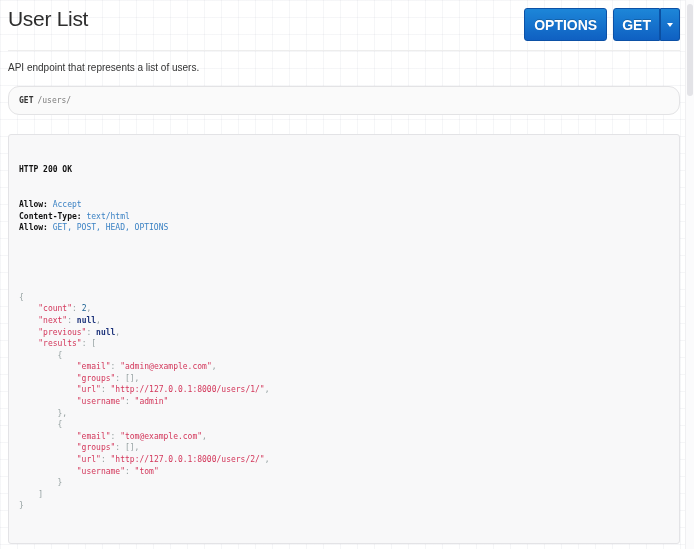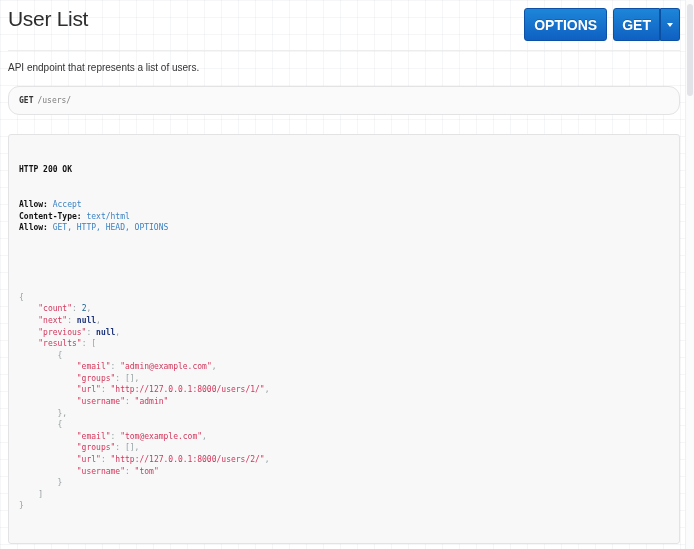--- a/index.html
+++ b/index.html
@@ -111,21 +111,21 @@
   </div>
 
   <div class="description">API endpoint that represents a list of users.</div>
 
   <div class="request-box">
     <span class="method">GET</span><span class="path">/users/</span>
   </div>
 
   <div class="response-box">
     <div class="status-line">HTTP 200 OK</div>
-    <div id="response-headers"><div><span class="hdr-name">Allow: </span><span class="hdr-value">Accept</span></div><div><span class="hdr-name">Content-Type: </span><span class="hdr-value">text/html</span></div><div><span class="hdr-name">Allow: </span><span class="hdr-value">GET, HTTP, HEAD, OPTIONS</span></div></div>
+    <div id="response-headers"><div><span class="hdr-name">Allow: </span><span class="hdr-value">Accept</span></div><div><span class="hdr-name">Content-Type: </span><span class="hdr-value">text/html</span></div><div><span class="hdr-name">Allow: </span><span class="hdr-value">GET, POST, HEAD, OPTIONS</span></div></div>
     <div class="spacer-line"></div>
     <div id="response-json"><div><span class="tok-pun">{</span></div><div><span class="tok-pln">    </span><span class="tok-str">"count"</span><span class="tok-pun">: </span><span class="tok-lit">2</span><span class="tok-pun">,</span></div><div><span class="tok-pln">    </span><span class="tok-str">"next"</span><span class="tok-pun">: </span><span class="tok-kwd">null</span><span class="tok-pun">,</span></div><div><span class="tok-pln">    </span><span class="tok-str">"previous"</span><span class="tok-pun">: </span><span class="tok-kwd">null</span><span class="tok-pun">,</span></div><div><span class="tok-pln">    </span><span class="tok-str">"results"</span><span class="tok-pun">: [</span></div><div><span class="tok-pln">        </span><span class="tok-pun">{</span></div><div><span class="tok-pln">            </span><span class="tok-str">"email"</span><span class="tok-pun">: </span><span class="tok-str">"</span><span class="tok-lnk">admin@example.com</span><span class="tok-str">"</span><span class="tok-pun">,</span></div><div><span class="tok-pln">            </span><span class="tok-str">"groups"</span><span class="tok-pun">: [],</span></div><div><span class="tok-pln">            </span><span class="tok-str">"url"</span><span class="tok-pun">: </span><span class="tok-str">"</span><span class="tok-lnk">http://127.0.0.1:8000/users/1/</span><span class="tok-str">"</span><span class="tok-pun">,</span></div><div><span class="tok-pln">            </span><span class="tok-str">"username"</span><span class="tok-pun">: </span><span class="tok-str">"admin"</span></div><div><span class="tok-pln">        </span><span class="tok-pun">},</span></div><div><span class="tok-pln">        </span><span class="tok-pun">{</span></div><div><span class="tok-pln">            </span><span class="tok-str">"email"</span><span class="tok-pun">: </span><span class="tok-str">"</span><span class="tok-lnk">tom@example.com</span><span class="tok-str">"</span><span class="tok-pun">,</span></div><div><span class="tok-pln">            </span><span class="tok-str">"groups"</span><span class="tok-pun">: [],</span></div><div><span class="tok-pln">            </span><span class="tok-str">"url"</span><span class="tok-pun">: </span><span class="tok-str">"</span><span class="tok-lnk">http://127.0.0.1:8000/users/2/</span><span class="tok-str">"</span><span class="tok-pun">,</span></div><div><span class="tok-pln">            </span><span class="tok-str">"username"</span><span class="tok-pun">: </span><span class="tok-str">"tom"</span></div><div><span class="tok-pln">        </span><span class="tok-pun">}</span></div><div><span class="tok-pln">    </span><span class="tok-pun">]</span></div><div><span class="tok-pun">}</span></div></div>
   </div>
 
   <div class="form-panel">
     
     
     
     
   </div>

